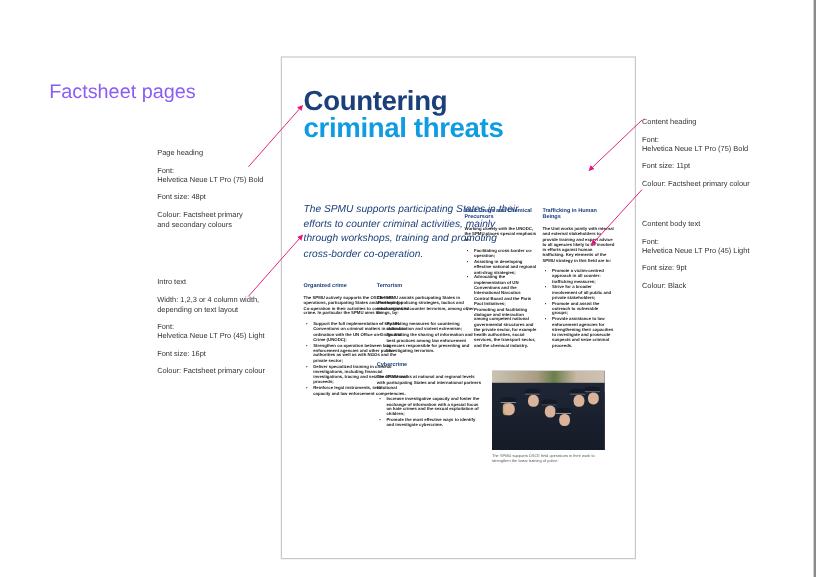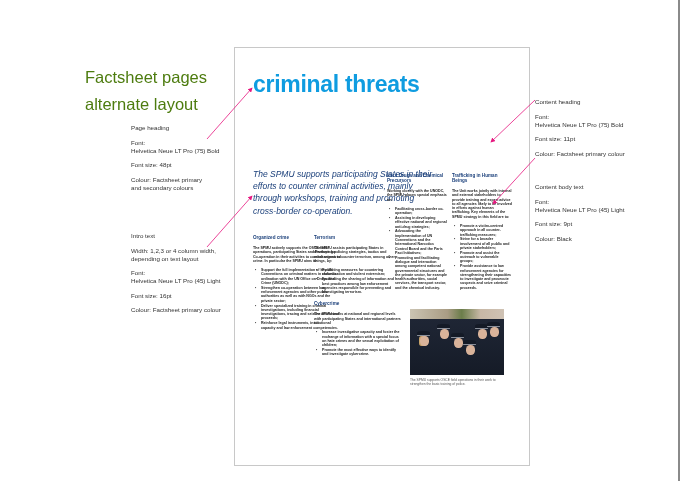--- a/index.html
+++ b/index.html
@@ -1,21 +1,21 @@
 <!DOCTYPE html>
 <html><head>
   <meta charset="utf-8">
   <style>
     * { margin: 0; padding: 0; box-sizing: border-box; }
     html, body { width: 680px; height: 481px; overflow: hidden; background: #ffffff; }
     body { position: relative; font-family: "Liberation Sans", sans-serif; color: #000; }
 
     .right-rule { position: absolute; left: 678px; top: 0; width: 2px; height: 481px; background: #8a8a8a; }
 
-    .section-title { position: absolute; left: 41px; top: 64px; font-size: 16.5px; line-height: 27px; color: #4d7c0f; font-weight: normal; margin-left: 44px; }
+    .section-title { position: absolute; left: 41px; top: 64px; font-size: 16.5px; line-height: 27px; color: #8b5cf6; font-weight: normal; }
 
     .note { position: absolute; font-size: 6.2px; line-height: 8px; color: #333; }
     .note p { margin-bottom: 6.5px; }
 
     .page { position: absolute; left: 234px; top: 47px; width: 296px; height: 419px; border: 1px solid #c8c8c8; background: #fff; }
 
     .h1 { position: absolute; left: 18px; top: 25px; font-size: 23px; line-height: 22px; font-weight: bold; letter-spacing: -0.3px; }
     .h1 .l1 { color: #1a3f7a; display: block; }
     .h1 .l2 { color: #0f9ce0; display: block; }
 
@@ -38,21 +38,20 @@
 
     svg.arrows { position: absolute; left: 0; top: 0; width: 680px; height: 481px; pointer-events: none; }
   </style>
 </head>
 <body>
 
 <div class="right-rule"></div>
 
 <div class="section-title">
   <div>Factsheet pages</div>
-  <div>alternate layout</div>
 </div>
 
 <div class="note" style="left:131px; top:124px; width:100px;">
   <p>Page heading</p>
   <p>
     <span>Font:</span><br>
     <span>Helvetica Neue LT Pro (75) Bold</span>
   </p>
   <p>Font size: 48pt</p>
   <p>
@@ -90,20 +89,21 @@
   <p>
     <span>Font:</span><br>
     <span>Helvetica Neue LT Pro (45) Light</span>
   </p>
   <p>Font size: 9pt</p>
   <p>Colour: Black</p>
 </div>
 
 <div class="page">
   <div class="h1">
+    <span class="l1">Countering</span>
     <span class="l2">criminal threats</span>
   </div>
 
   <div class="intro">The SPMU supports participating States in their efforts to counter criminal activities, mainly through workshops, training and promoting cross-border co-operation.</div>
 
   <div class="col" style="left:18px; top:187px;">
     <h3>Organized crime</h3>
     <p>The SPMU actively supports the OSCE field operations, participating States and Partners for Co-operation in their activities to combat organized crime. In particular the SPMU aims to:</p>
     <ul>
       <li>Support the full implementation of key UN Conventions on criminal matters in close co-ordination with the UN Office on Drugs and Crime (UNODC);</li>

